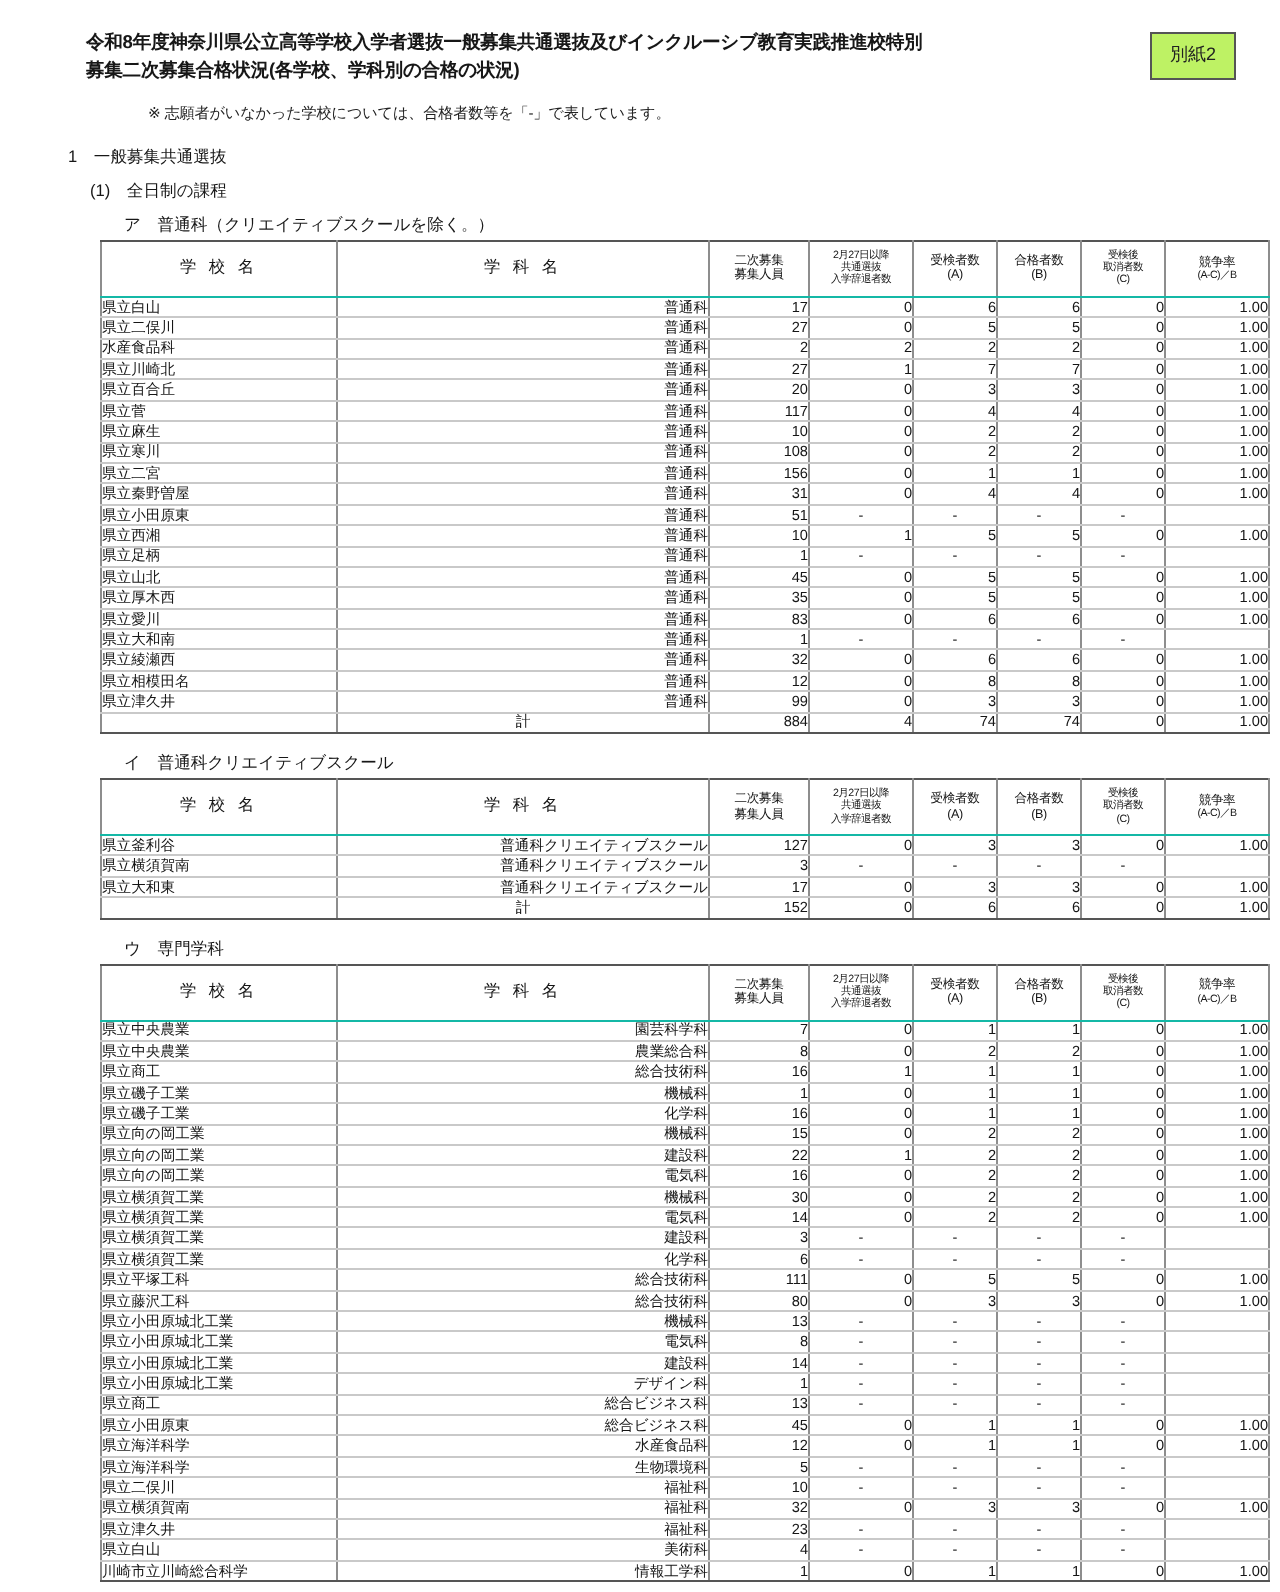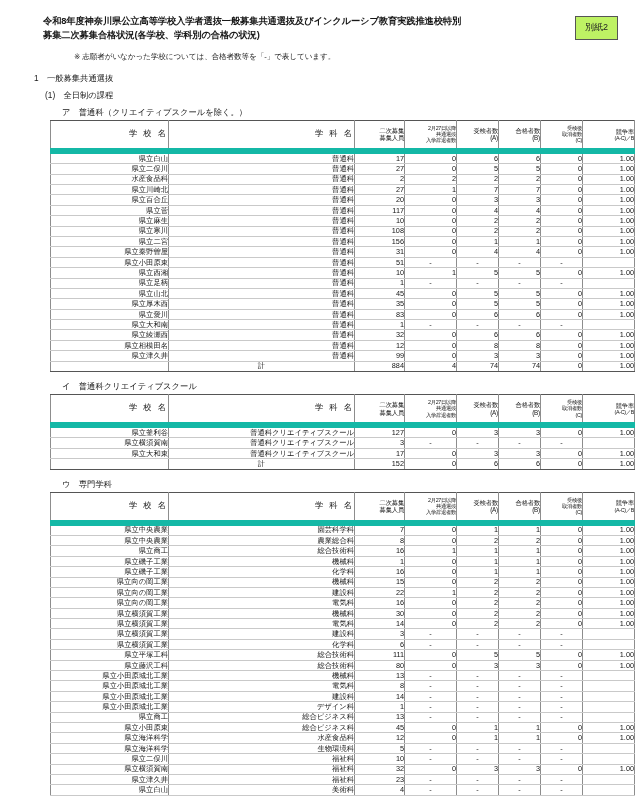--- a/index.html
+++ b/index.html
@@ -82,25 +82,25 @@
     background: #fff;
   }
   table.grid th, table.grid td {
     border: 1px solid #8d8d8d;
     font-size: 7.3px;
     color: #151515;
     padding: 0;
     line-height: 1.05;
   }
   table.grid thead th {
-    text-align: right;
+    text-align: center;
     vertical-align: middle;
     font-weight: normal;
     height: 27px;
-    border-bottom: 6px solid #14b8a6;
+    border-bottom: 1px solid #14b8a6;
     border-top: 1px solid #555;
     letter-spacing: -0.2px;
   }
   table.grid thead th.big {
     font-size: 8.2px;
     letter-spacing: 2px;
   }
   table.grid thead th .sub {
     display: block;
     font-size: 5.3px;
@@ -110,21 +110,21 @@
   table.grid thead th .sub2 {
     display: block;
     font-size: 6.3px;
     line-height: 1.15;
   }
   table.grid tbody td {
     height: 9.4px;
     border-top: 1px solid #c9c9c9;
     border-bottom: 1px solid #c9c9c9;
   }
-  td.school { padding-left: 3px; text-align: right; }
+  td.school { padding-left: 3px; text-align: left; }
   td.course { padding-left: 22px; text-align: right; }
   td.num    { text-align: right; padding-right: 4px; }
   td.dash   { text-align: center; color: #333; }
   tr.total td {
     border-top: 1px solid #4d4d4d;
     border-bottom: 1px solid #4d4d4d;
     height: 11px;
   }
   tr.total td.course { text-align: center; padding-left: 0; }
   table.grid tbody tr:last-child td { border-bottom: 1px solid #555; }

